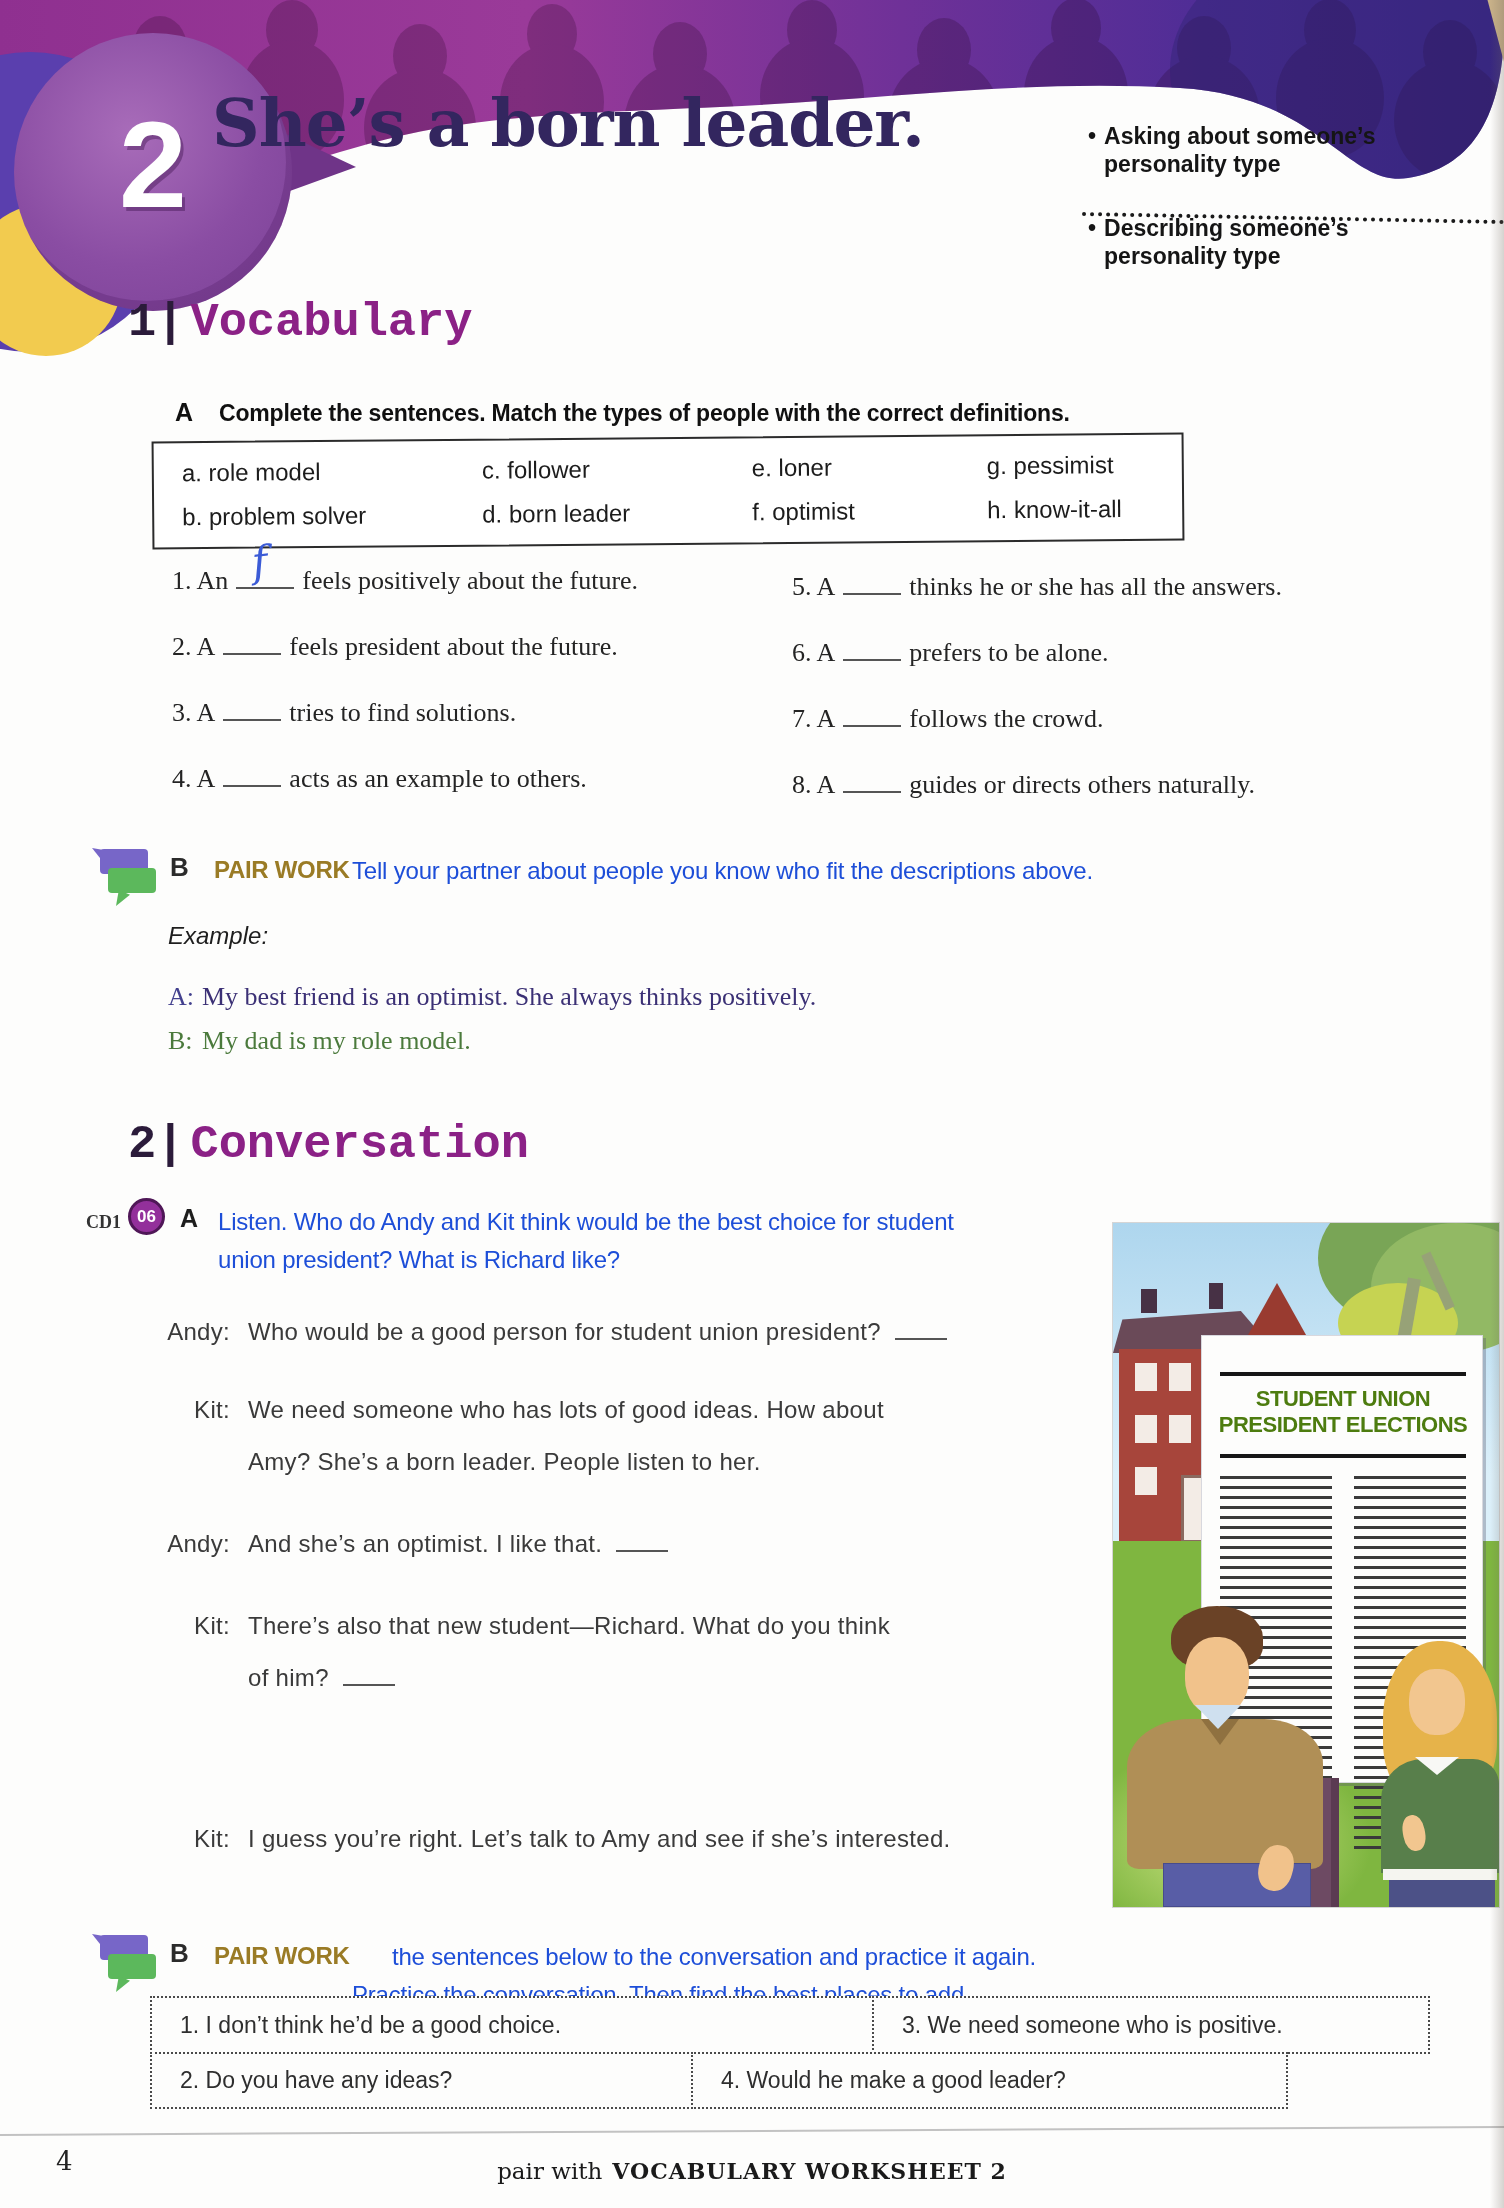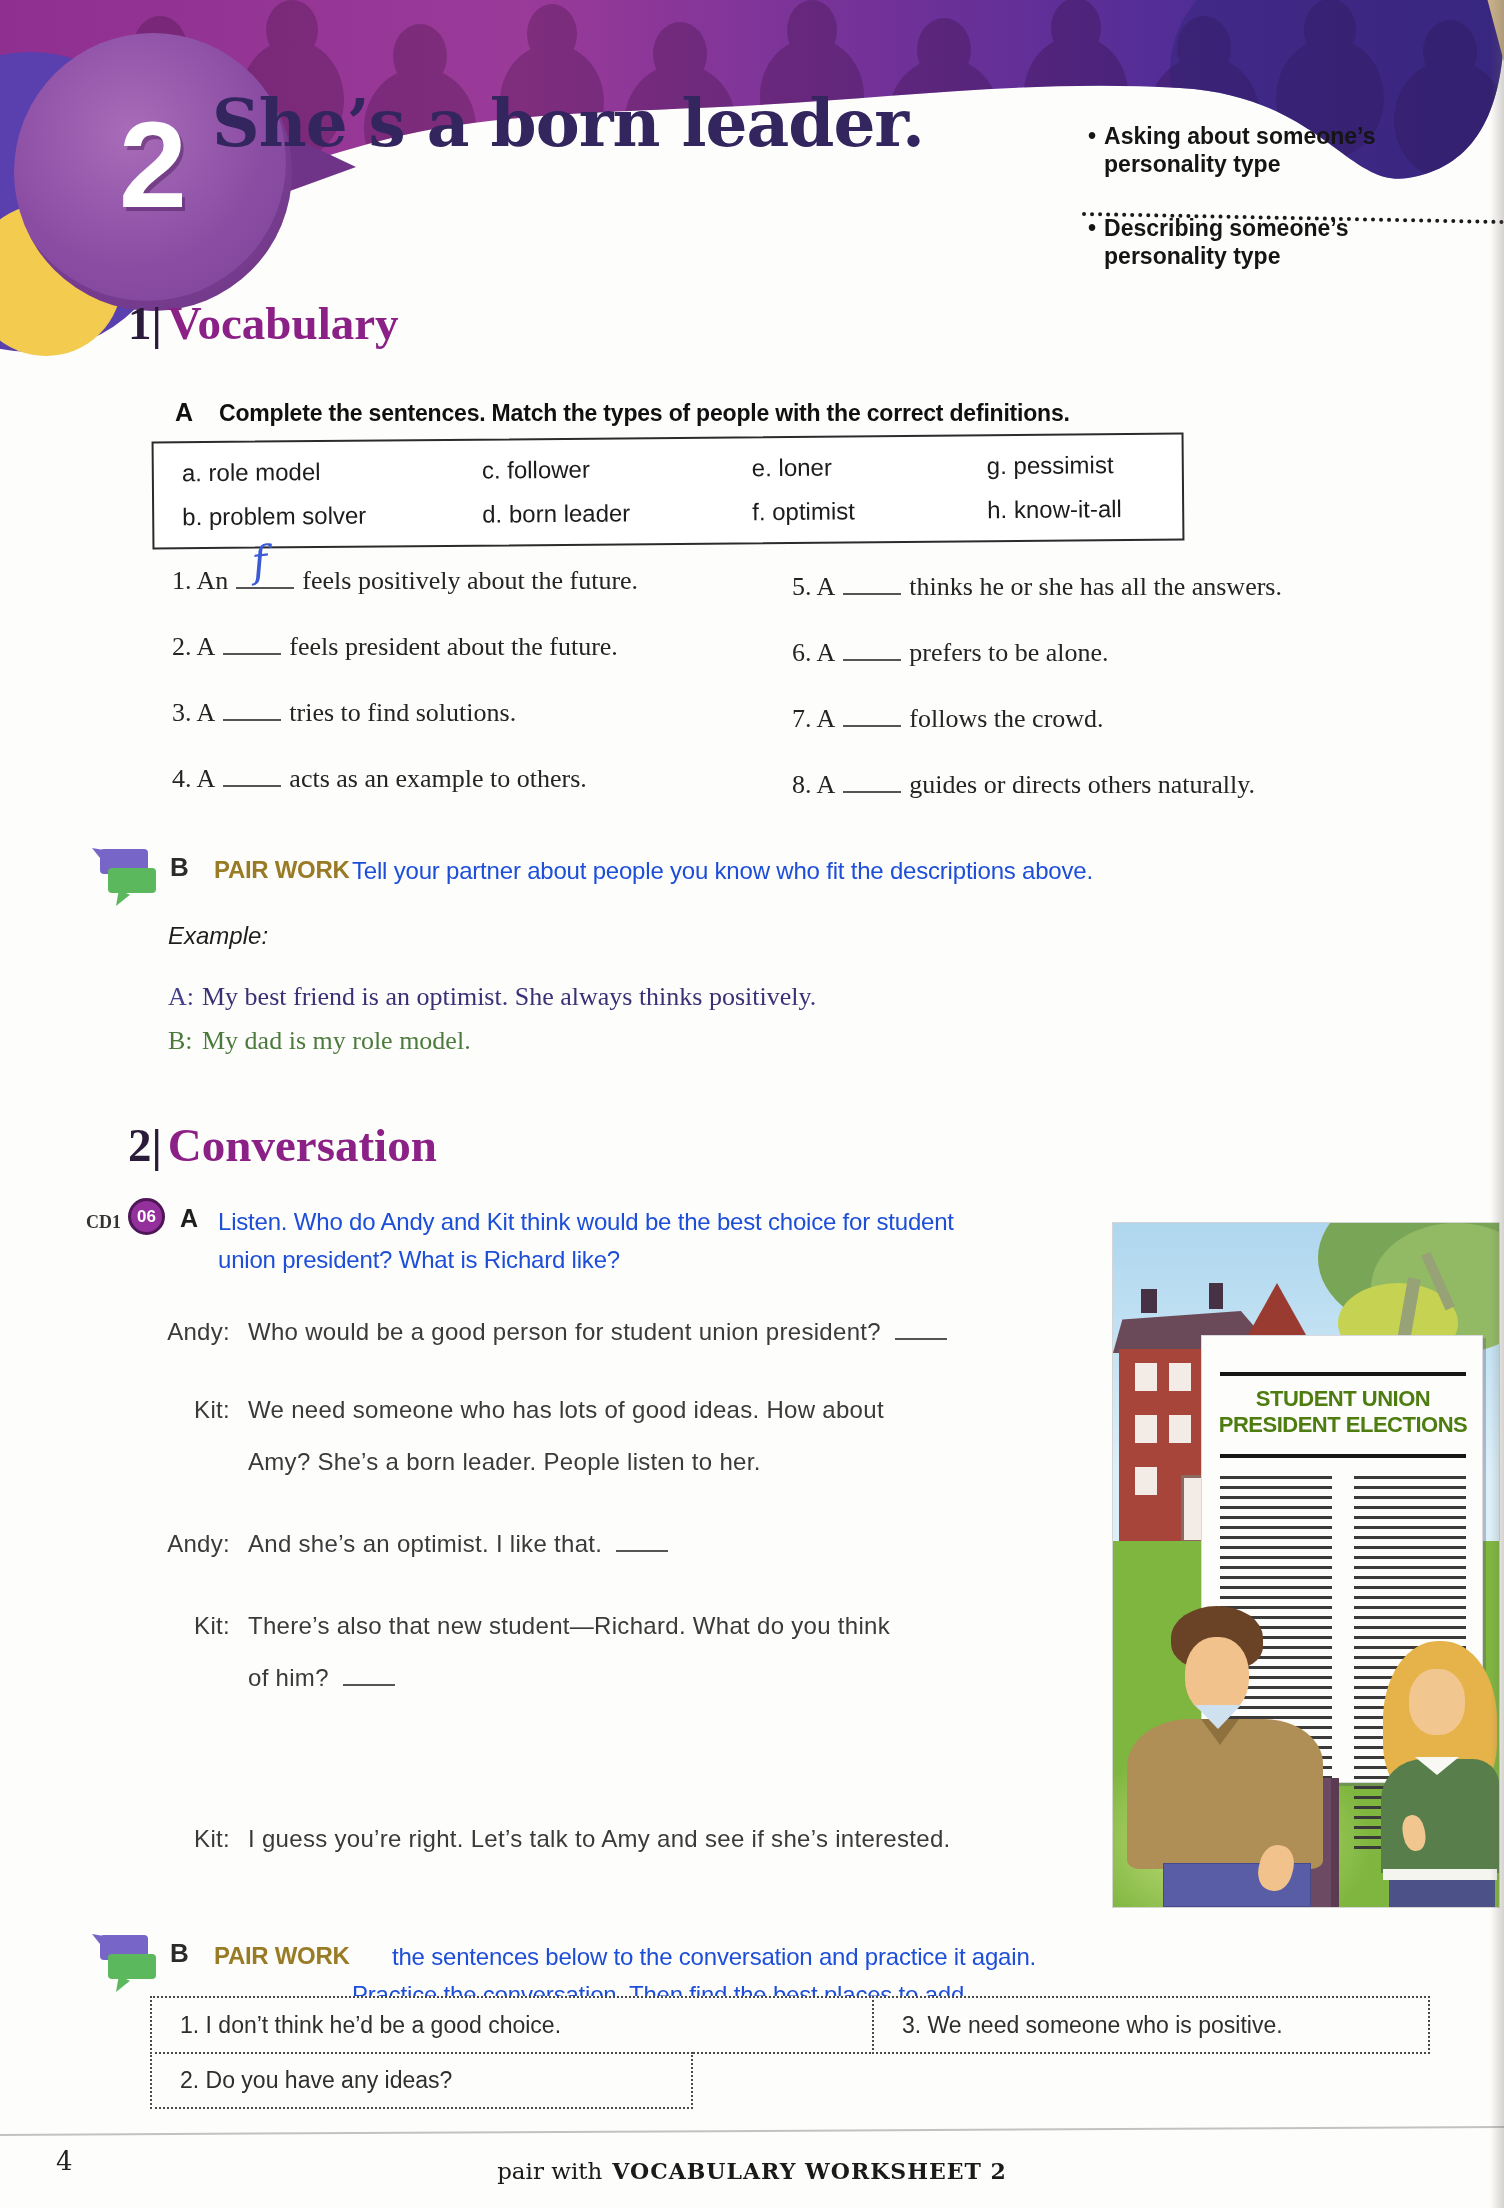--- a/index.html
+++ b/index.html
@@ -23,21 +23,21 @@
   .unit-num{left:14px;top:26px;width:278px;height:278px;display:flex;align-items:center;justify-content:center;
             font-size:122px;font-weight:bold;color:#fff;text-shadow:3px 4px 0 rgba(45,5,60,.35);}
   .page-title{left:212px;top:84px;font-family:"DejaVu Serif",serif;font-weight:bold;
               font-size:66px;color:#33265f;letter-spacing:-1px;white-space:nowrap;}
   .objectives{left:1088px;top:122px;width:400px;font-weight:bold;font-size:23px;color:#151515;line-height:28px;}
   .obj{display:flex;gap:8px;}
   .obj .dot{font-size:23px;}
   .obj-sep{left:1082px;top:216px;width:422px;border-top:4px dotted #1a1a1a;transform:rotate(1.1deg);}
 
   
-  .sec-head{font-family:Liberation Serif, serif;font-weight:bold;font-size:47px;white-space:nowrap;}
+  .sec-head{font-family:Liberation Mono, monospace;font-weight:bold;font-size:47px;white-space:nowrap;}
   .sec-num{color:#2b1b3a;}
   .sec-word{color:#8b2186;margin-left:6px;}
 
   .exline{font-weight:bold;font-size:23px;color:#101010;letter-spacing:-.2px;}
   .exlabel{font-size:25px;margin-right:20px;}
 
   
   .word-box{left:152px;top:437px;width:1032px;height:108px;border:2px solid #2b2b2b;background:#fff;
             transform:rotate(-.5deg);display:grid;grid-template-columns:300px 270px 235px auto;
             align-content:space-evenly;padding-left:28px;box-sizing:border-box;font-size:24px;color:#1c1c1c;}
@@ -370,20 +370,23 @@
 
   <div class="pbox" style="left:150px;top:1996px;width:724px;height:58px">
     <span>1. I don’t think he’d be a good choice.</span>
   </div>
   <div class="pbox" style="left:872px;top:1996px;width:558px;height:58px">
     <span>3. We need someone who is positive.</span>
   </div>
   <div class="pbox" style="left:150px;top:2052px;width:543px;height:57px">
     <span>2. Do you have any ideas?</span>
   </div>
+  <div class="pbox" style="left:691px;top:2052px;width:597px;height:57px">
+    <span>4. Would he make a good leader?</span>
+  </div>
 
   <div class="abs foot-rule"></div>
   <span class="abs page-num">4</span>
   <div class="abs tagline">
     <span class="it">pair with</span><span class="bd">VOCABULARY WORKSHEET 2</span>
   </div>
 
   <div class="abs edge-shade"></div>
 </div>
 

